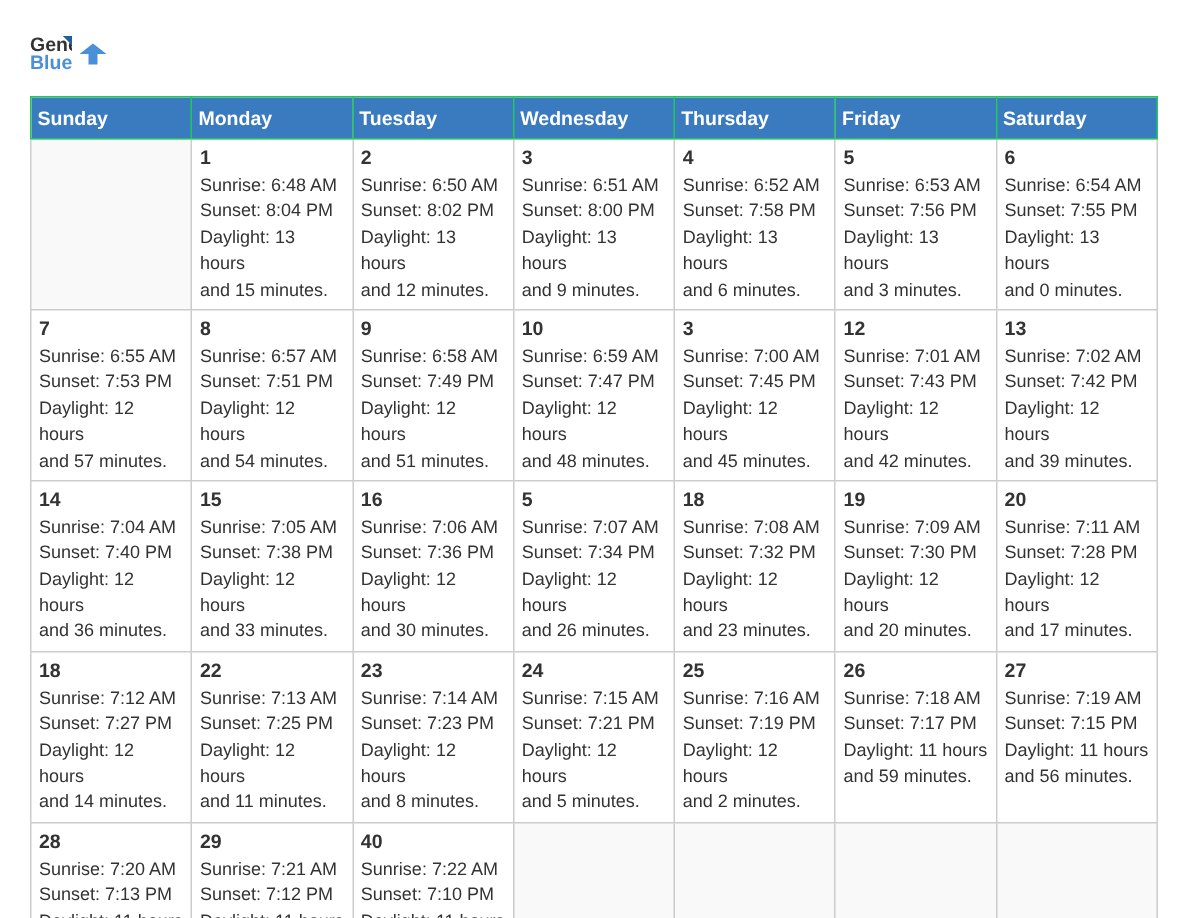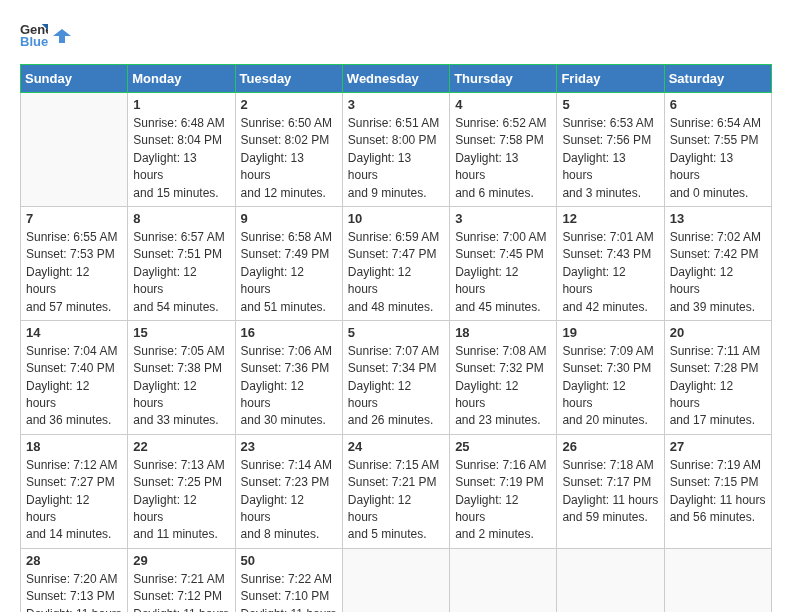--- a/index.html
+++ b/index.html
@@ -234,21 +234,21 @@
       <tr>
         <td>
           <div class="day-number">28</div>
           <div class="day-info">Sunrise: 7:20 AM<br>Sunset: 7:13 PM<br>Daylight: 11 hours<br>and 53 minutes.</div>
         </td>
         <td>
           <div class="day-number">29</div>
           <div class="day-info">Sunrise: 7:21 AM<br>Sunset: 7:12 PM<br>Daylight: 11 hours<br>and 50 minutes.</div>
         </td>
         <td>
-          <div class="day-number">50</div>
+          <div class="day-number">40</div>
           <div class="day-info">Sunrise: 7:22 AM<br>Sunset: 7:10 PM<br>Daylight: 11 hours<br>and 47 minutes.</div>
         </td>
         <td class="empty"></td>
         <td class="empty"></td>
         <td class="empty"></td>
         <td class="empty"></td>
       </tr>
     </tbody>
 </table>
 

